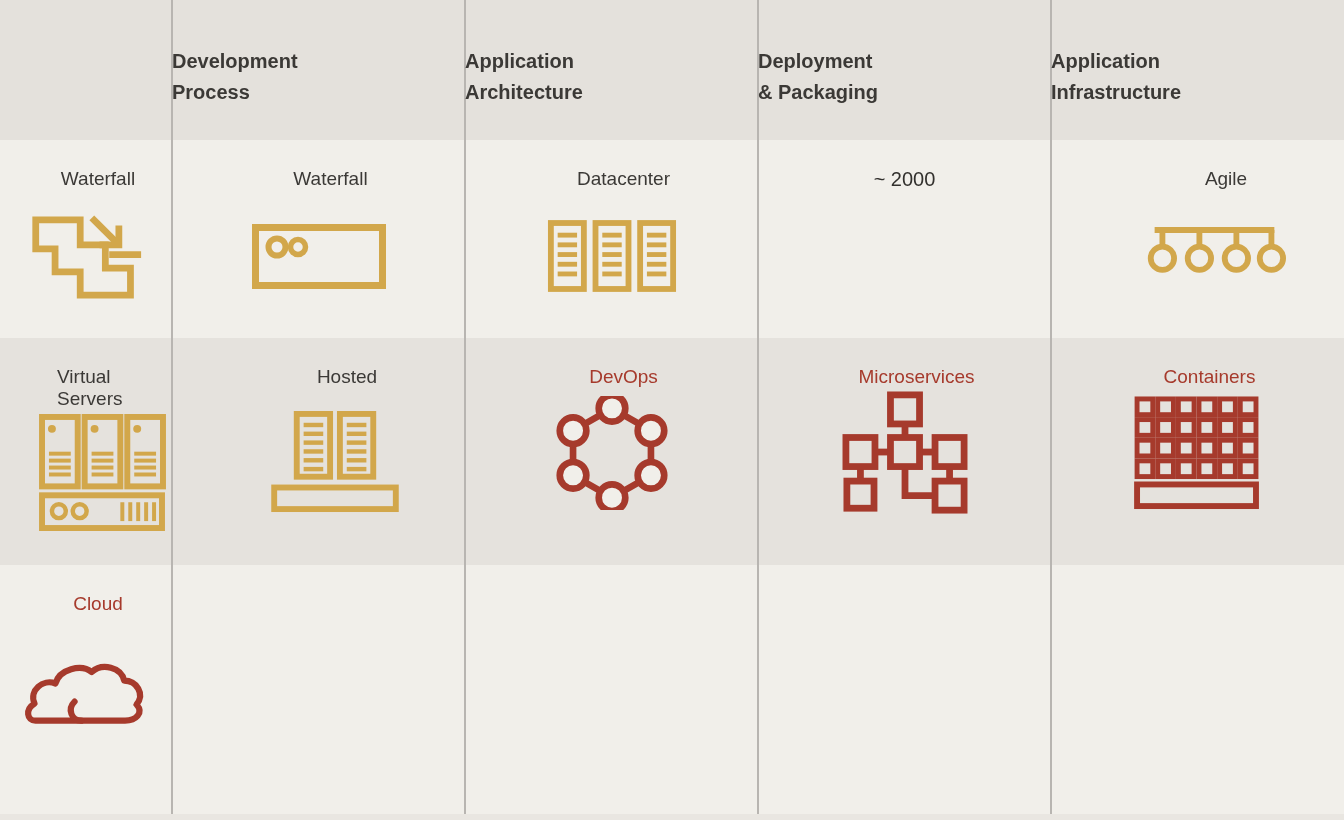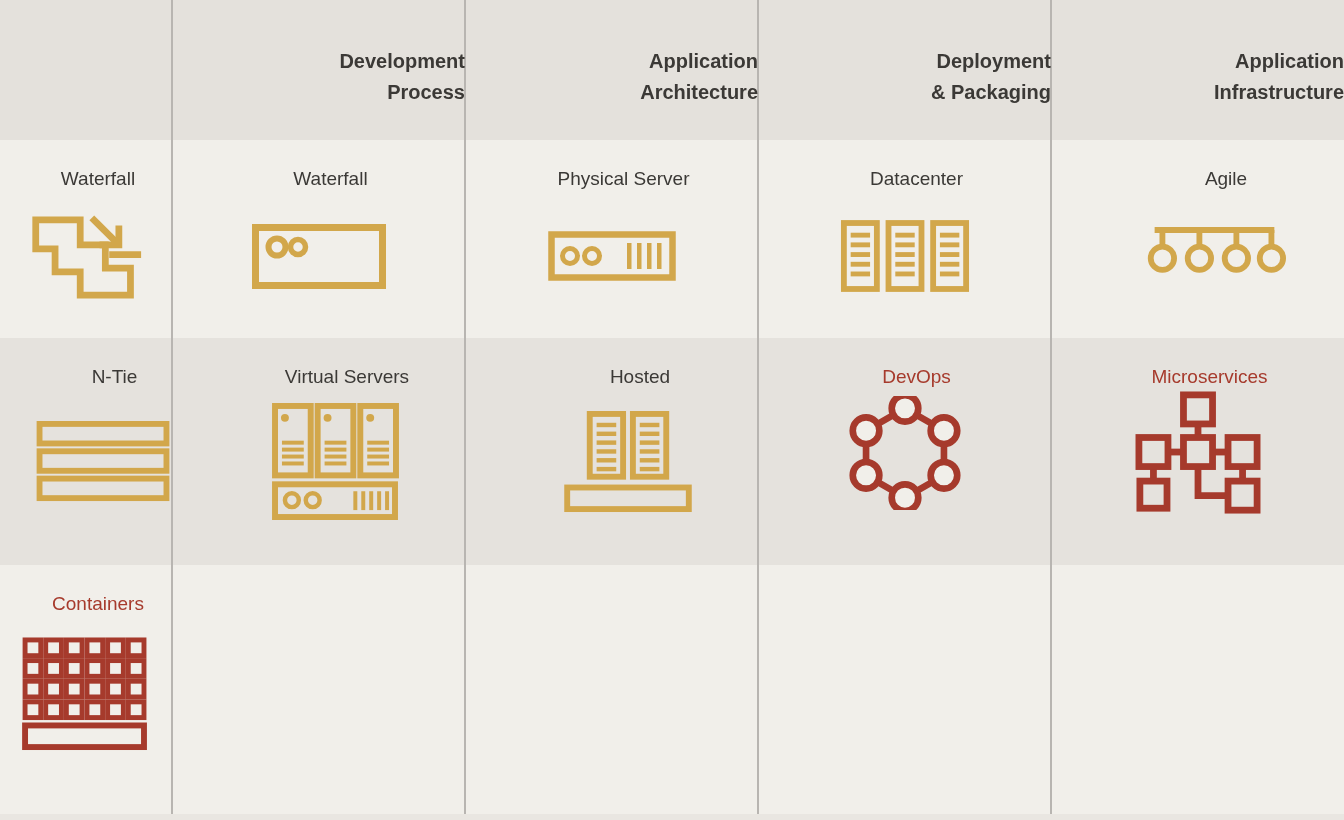--- a/index.html
+++ b/index.html
@@ -9,21 +9,21 @@
   .s-header{top:0;height:140px;background:var(--header-bg);}
   .s-1{top:140px;height:198px;background:var(--row-light);}
   .s-2{top:338px;height:227px;background:var(--row-dark);}
   .s-3{top:565px;height:249px;background:var(--row-light);}
   .s-footer{top:814px;height:6px;background:var(--footer-strip);}
   .divider{position:absolute;top:0;width:2px;height:814px;background:var(--divider);}
   .d-1{left:171px;} .d-2{left:464px;} .d-3{left:757px;} .d-4{left:1050px;}
   .grid{position:absolute;inset:0;display:grid;
         grid-template-columns:172px 293px 293px 293px 293px;
         grid-template-rows:140px 198px 227px 255px;}
-  .hcell{display:flex;flex-direction:column;align-items:flex-end;justify-content:center;
+  .hcell{display:flex;flex-direction:column;align-items:flex-start;justify-content:center;
          padding-top:14px;font-weight:bold;font-size:20px;line-height:1.55;color:var(--text-dark);}
   .ycell{display:flex;flex-direction:column;align-items:center;justify-content:flex-start;
          padding-top:28px;font-size:20px;color:var(--year-text);}
   .ycell.two{justify-content:space-between;padding-bottom:26px;}
   .cell{display:flex;flex-direction:column;align-items:center;padding-top:28px;}
   .cell .cell-label{font-size:19px;color:var(--text-dark);margin-left:24px;}
   .r3 .cell-label{color:var(--red);}
   .icon-wrap{flex:1;display:flex;align-items:center;justify-content:center;width:100%;}
   .r1.cell{padding-bottom:16px;}
   .r2.cell{padding-bottom:30px;padding-left:33px;}
@@ -87,34 +87,20 @@
       <div class="cell-label">Waterfall</div>
       <div class="icon-wrap">
         <svg width="134" height="65" viewBox="0 0 134 65">
           <rect class="sg" stroke-width="7" x="3.5" y="3.5" width="127" height="58"></rect>
           <circle class="sg" stroke-width="6" cx="25" cy="23" r="8.5"></circle>
           <circle class="sg" stroke-width="5.5" cx="46" cy="23" r="7.5"></circle>
         </svg>
       </div>
     </div>
 
-    <div class="cell r1">
-      <div class="cell-label">Physical Server</div>
-      <div class="icon-wrap">
-        <svg width="128" height="50" viewBox="0 0 128 50">
-          <rect class="sg" stroke-width="6.5" x="3.5" y="3.5" width="121" height="43"></rect>
-          <circle class="sg" stroke-width="5" cx="22" cy="25" r="7.5"></circle>
-          <circle class="sg" stroke-width="5" cx="44" cy="25" r="7.5"></circle>
-          <rect class="fg" x="79" y="12" width="4.5" height="26"></rect>
-          <rect class="fg" x="89" y="12" width="4.5" height="26"></rect>
-          <rect class="fg" x="99" y="12" width="4.5" height="26"></rect>
-          <rect class="fg" x="109" y="12" width="4.5" height="26"></rect>
-        </svg>
-      </div>
-    </div>
 
     <div class="cell r1">
       <div class="cell-label">Datacenter</div>
       <div class="icon-wrap">
         <svg width="130" height="72" viewBox="0 0 134 74">
           <g>
             <rect class="sg" stroke-width="6" x="4" y="3" width="34" height="68"></rect>
             <rect class="fg" x="11" y="13" width="20" height="5"></rect>
               <rect class="fg" x="11" y="23" width="20" height="5"></rect>
             <rect class="fg" x="11" y="33" width="20" height="5"></rect>
@@ -134,45 +120,38 @@
             <rect class="fg" x="11" y="13" width="20" height="5"></rect>
               <rect class="fg" x="11" y="23" width="20" height="5"></rect>
             <rect class="fg" x="11" y="33" width="20" height="5"></rect>
               <rect class="fg" x="11" y="43" width="20" height="5"></rect>
             <rect class="fg" x="11" y="53" width="20" height="5"></rect>
           </g>
         </svg>
       </div>
     </div>
 
+    <div class="ycell">
+      <span>~ 2000</span>
+    </div>
 
     <div class="cell r2">
       <div class="cell-label">Agile</div>
       <div class="icon-wrap">
         <svg width="146" height="53" viewBox="0 0 150 54">
           <path class="sg" stroke-width="6" d="M14 7 H137"></path>
           <path class="sg" stroke-width="6" d="M22 7 V22 M60 7 V22 M98 7 V22 M134 7 V22"></path>
           <circle class="sg" stroke-width="6" cx="22" cy="36" r="12"></circle>
           <circle class="sg" stroke-width="6" cx="60" cy="36" r="12"></circle>
           <circle class="sg" stroke-width="6" cx="98" cy="36" r="12"></circle>
           <circle class="sg" stroke-width="6" cx="134" cy="36" r="12"></circle>
         </svg>
       </div>
     </div>
 
-    <div class="cell r2">
-      <div class="cell-label">N-Tie</div>
-      <div class="icon-wrap">
-        <svg width="134" height="82" viewBox="0 0 136 84">
-          <rect class="sg" stroke-width="6" x="3" y="3" width="130" height="20"></rect>
-          <rect class="sg" stroke-width="6" x="3" y="31" width="130" height="20"></rect>
-          <rect class="sg" stroke-width="6" x="3" y="59" width="130" height="20"></rect>
-        </svg>
-      </div>
-    </div>
 
     <div class="cell r2">
       <div class="cell-label">Virtual Servers</div>
       <div class="icon-wrap">
         <svg width="127" height="117" viewBox="0 0 128 118">
           <g>
             <rect class="sg" stroke-width="6" x="3" y="3" width="36" height="70"></rect>
             <circle class="fg" cx="13" cy="15" r="4"></circle>
             <rect class="fg" x="10" y="38" width="22" height="4"></rect>
               <rect class="fg" x="10" y="45" width="22" height="4"></rect>
@@ -298,15 +277,24 @@
               <rect x="45" y="66" width="16" height="16"></rect>
               <rect x="66" y="66" width="16" height="16"></rect>
               <rect x="87" y="66" width="16" height="16"></rect>
               <rect x="108" y="66" width="16" height="16"></rect>
           </g>
           <rect class="sr" stroke-width="6" x="3" y="90" width="121" height="22"></rect>
         </svg>
       </div>
     </div>
 
+    <div class="cell r3">
+      <div class="cell-label">Cloud</div>
+      <div class="icon-wrap">
+        <svg width="124" height="70" viewBox="0 0 130 72">
+          <path class="sr" stroke-width="6.5" stroke-linejoin="round" stroke-linecap="round" d="M12 64 C 3 64 1 52 11 46 C 5 32 20 20 33 25 C 37 10 60 4 71 13 C 82 3 102 8 105 22 C 118 22 127 36 118 47 C 126 56 117 64 106 64 Z"></path>
+          <path class="sr" stroke-width="6.5" stroke-linecap="round" d="M60 64 C 50 64 45 52 53 44"></path>
+        </svg>
+      </div>
+    </div>
 
   </div>
 </div>
 
 </body></html>

